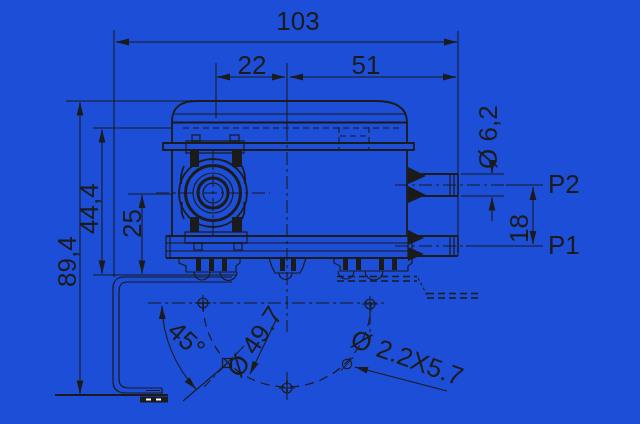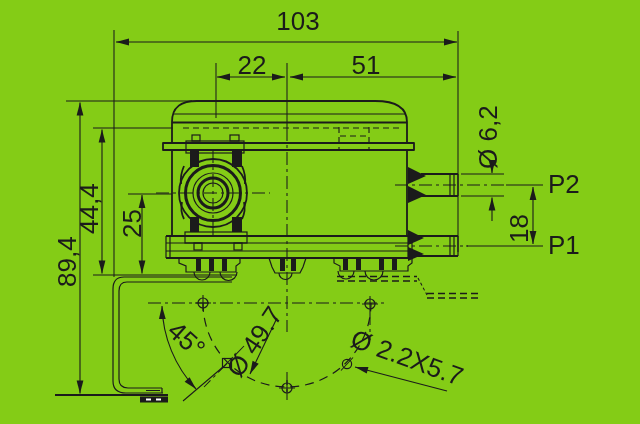--- a/index.html
+++ b/index.html
@@ -1,16 +1,16 @@
 <!DOCTYPE html>
 <html><head>
 <meta charset="utf-8">
 <style>
   html,body{margin:0;padding:0;background:#ffffff;}
-  .canvas{width:640px;height:424px;background:#84cc16;position:relative;overflow:hidden;}
+  .canvas{width:640px;height:424px;background:#1d4ed8;position:relative;overflow:hidden;}
   svg{display:block;}
   .obj{stroke:#1b1b1b;stroke-width:1.8;fill:none;stroke-linejoin:round;stroke-linecap:butt;}
   .obj2{stroke:#1b1b1b;stroke-width:1.2;fill:none;}
   .heavy{stroke:#1b1b1b;stroke-width:3;fill:none;}
   .thin{stroke:#1b1b1b;stroke-width:1.05;fill:none;}
   .dim{stroke:#1b1b1b;stroke-width:1.1;fill:none;}
   .ar{marker-start:url(#arw);marker-end:url(#arw);}
   .are{marker-end:url(#arw);}
   .cl{stroke:#1b1b1b;stroke-width:1.05;fill:none;stroke-dasharray:13 4 3 4;}
   .hid{stroke:#1b1b1b;stroke-width:1.5;fill:none;stroke-dasharray:7 4;}

